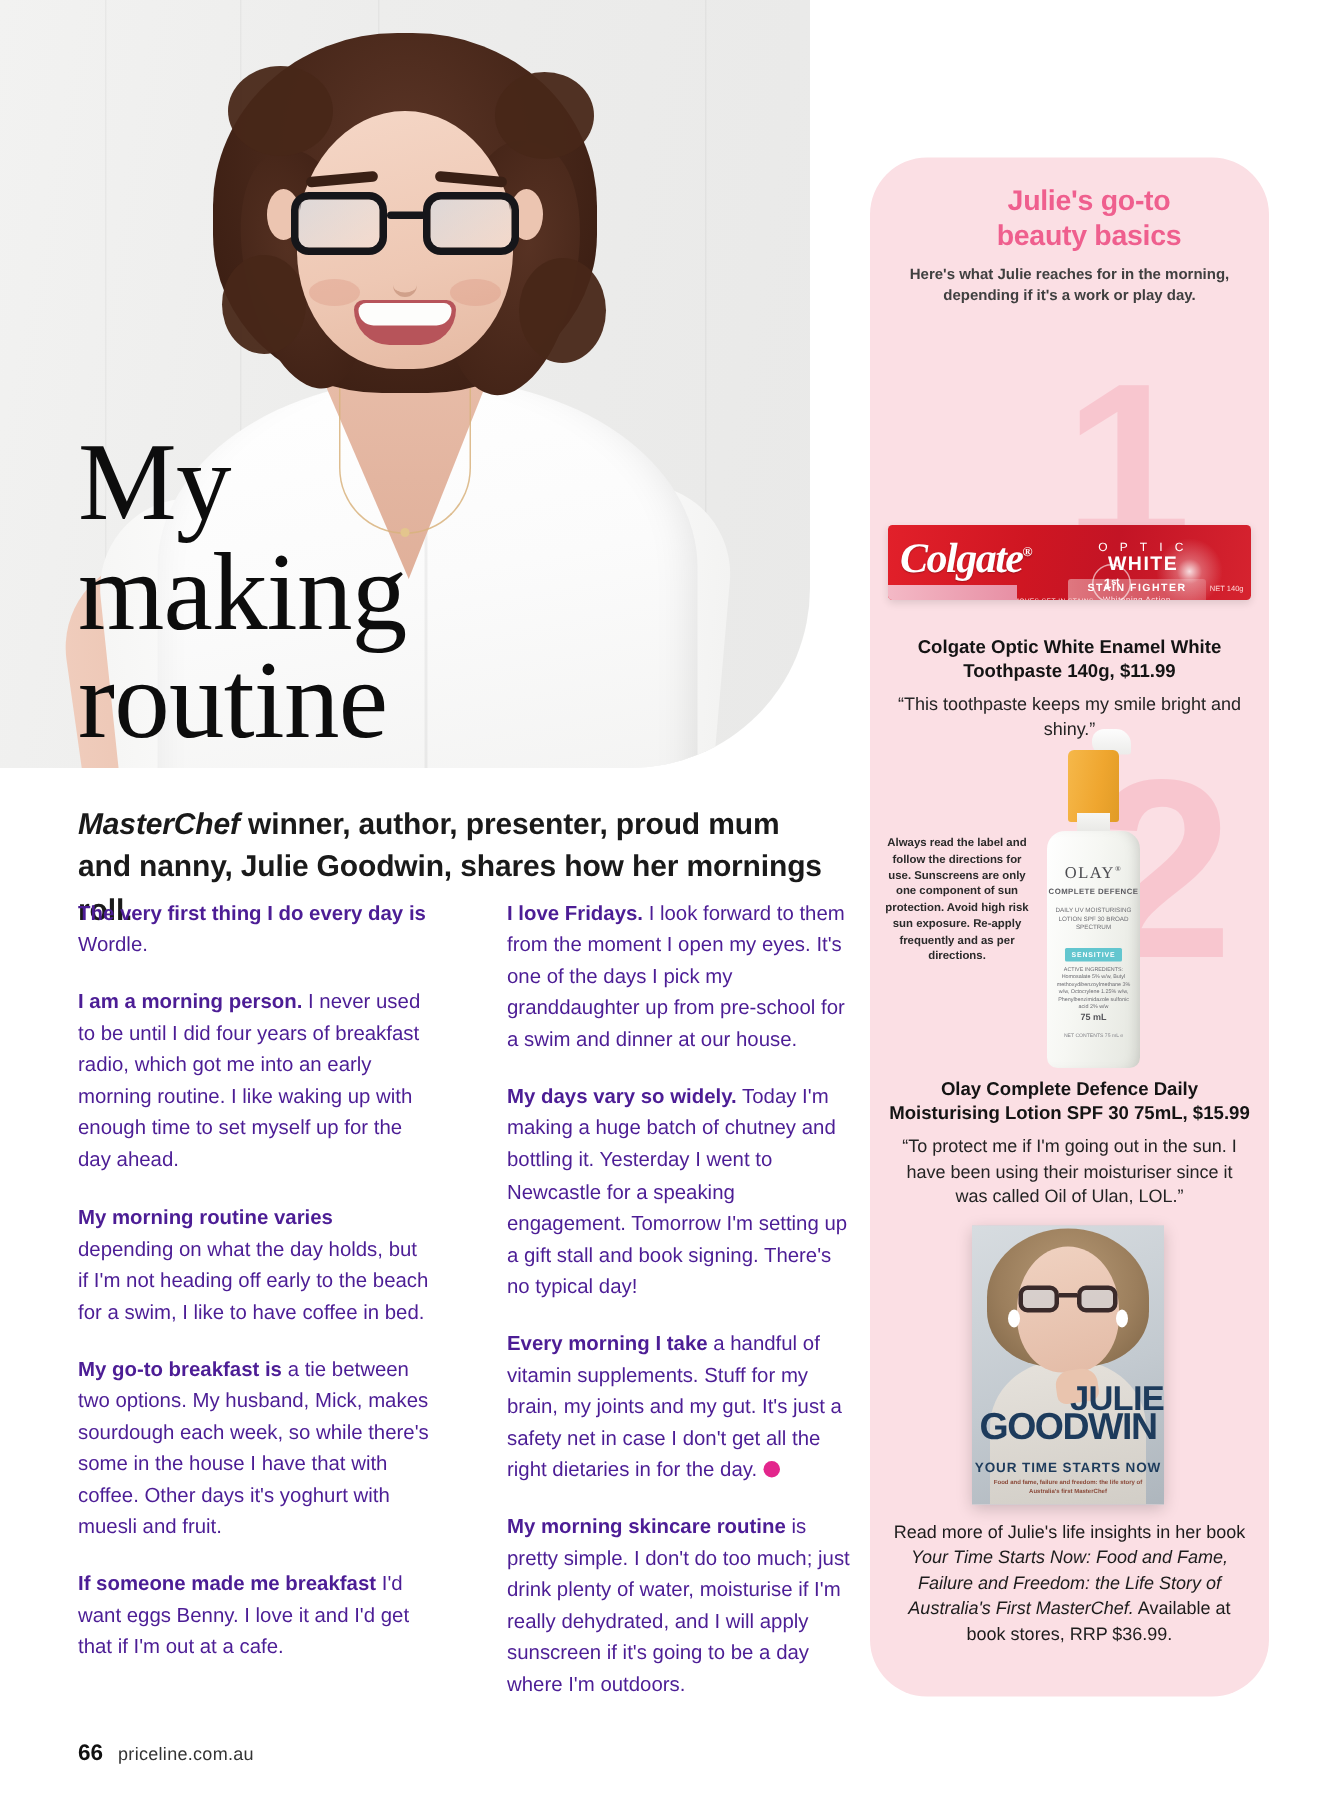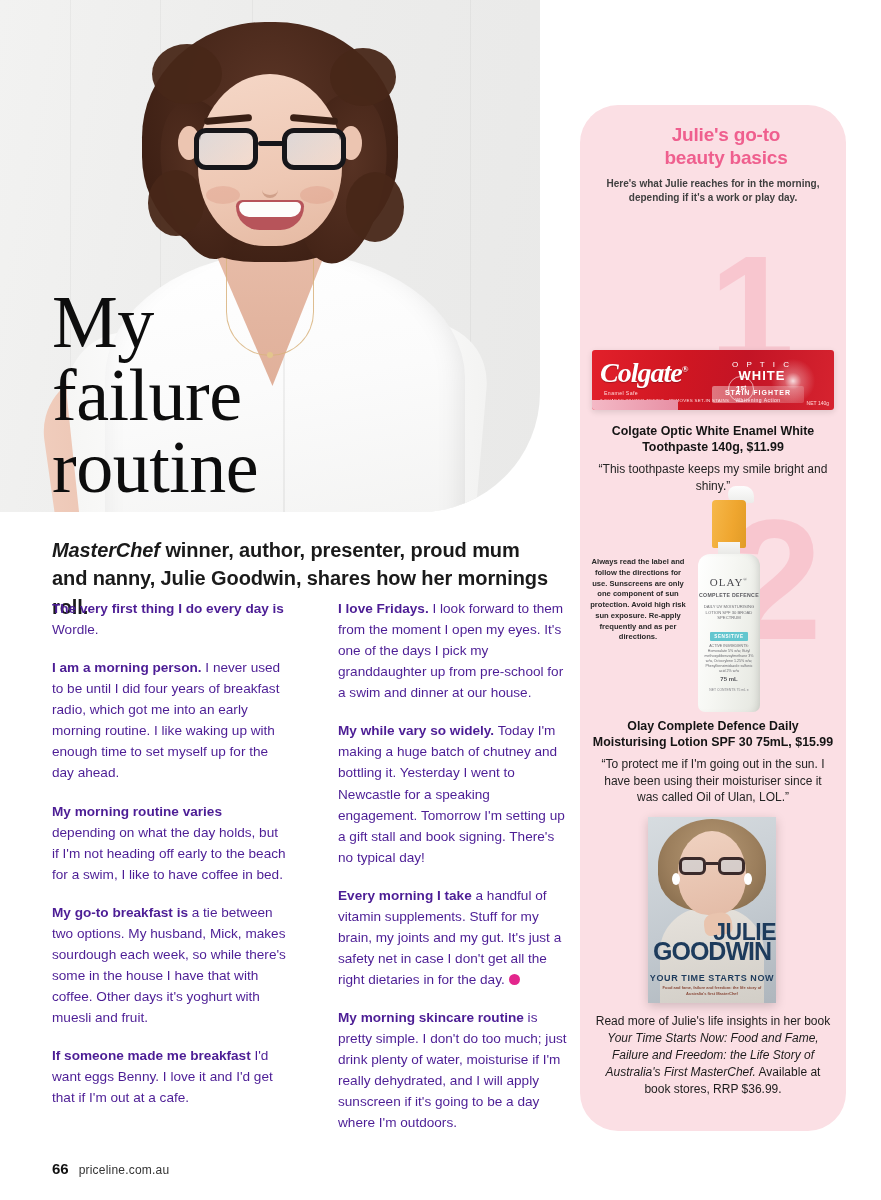--- a/index.html
+++ b/index.html
@@ -173,21 +173,21 @@
 
   .bignum{
     position:absolute; font-family:"Liberation Sans", sans-serif;
     font-weight:700; color:#f8c6cf; line-height:1; user-select:none;
   }
   .num1{ right:52px; top:128px; font-size:152px; }
   .num2{ right:24px; top:390px; font-size:170px; }
 
   
   .colgate{
-    position:absolute; left:12px; top:245px; width:242px; height:60px;
+    position:absolute; left:12px; top:245px; width:242px; height:50px;
     border-radius:3px; overflow:hidden;
     background:linear-gradient(100deg,#e2202a 0%,#cf1622 38%,#c31425 62%,#d6232f 100%);
     box-shadow:0 2px 6px rgba(0,0,0,.12);
   }
   .cg-logo{
     position:absolute; left:8px; top:7px;
     font-family:"Liberation Serif", serif; font-style:italic; font-weight:700;
     font-size:28px; color:#fff; letter-spacing:-1px;
     text-shadow:0 1px 1px rgba(0,0,0,.25);
   }
@@ -358,39 +358,39 @@
       <div class="cheek r"></div>
     <div class="nose"></div>
     <div class="mouth">
         <div class="teeth"></div>
       </div>
   </div>
 </div>
 
 <h1 class="title">
   <span>My</span><br>
-  <span>failure</span><br>
+  <span>making</span><br>
   <span>routine</span>
 </h1>
 
 <p class="intro">
   <em>MasterChef</em><span> winner, author, presenter, proud mum and nanny, Julie Goodwin, shares how her mornings roll.</span>
 </p>
 
 <div class="cols">
   <div class="col">
     <p class="para"><b>The very first thing I do every day is </b><span>Wordle.</span></p>
     <p class="para"><b>I am a morning person.</b><span> I never used to be until I did four years of breakfast radio, which got me into an early morning routine. I like waking up with enough time to set myself up for the day ahead.</span></p>
     <p class="para"><b>My morning routine varies </b><span>depending on what the day holds, but if I'm not heading off early to the beach for a swim, I like to have coffee in bed.</span></p>
     <p class="para"><b>My go-to breakfast is </b><span>a tie between two options. My husband, Mick, makes sourdough each week, so while there's some in the house I have that with coffee. Other days it's yoghurt with muesli and fruit.</span></p>
     <p class="para"><b>If someone made me breakfast </b><span>I'd want eggs Benny. I love it and I'd get that if I'm out at a cafe.</span></p>
   </div>
   <div class="col">
     <p class="para"><b>I love Fridays.</b><span> I look forward to them from the moment I open my eyes. It's one of the days I pick my granddaughter up from pre-school for a swim and dinner at our house.</span></p>
-    <p class="para"><b>My while vary so widely.</b><span> Today I'm making a huge batch of chutney and bottling it. Yesterday I went to Newcastle for a speaking engagement. Tomorrow I'm setting up a gift stall and book signing. There's no typical day!</span></p>
+    <p class="para"><b>My days vary so widely.</b><span> Today I'm making a huge batch of chutney and bottling it. Yesterday I went to Newcastle for a speaking engagement. Tomorrow I'm setting up a gift stall and book signing. There's no typical day!</span></p>
     <p class="para"><b>Every morning I take </b><span>a handful of vitamin supplements. Stuff for my brain, my joints and my gut. It's just a safety net in case I don't get all the right dietaries in for the day.</span><span class="enddot"></span></p>
     <p class="para"><b>My morning skincare routine </b><span>is pretty simple. I don't do too much; just drink plenty of water, moisturise if I'm really dehydrated, and I will apply sunscreen if it's going to be a day where I'm outdoors.</span></p>
   </div>
 </div>
 
 <div class="footer">
   <span class="pg">66</span>
   <span class="site">priceline.com.au</span>
 </div>
 

